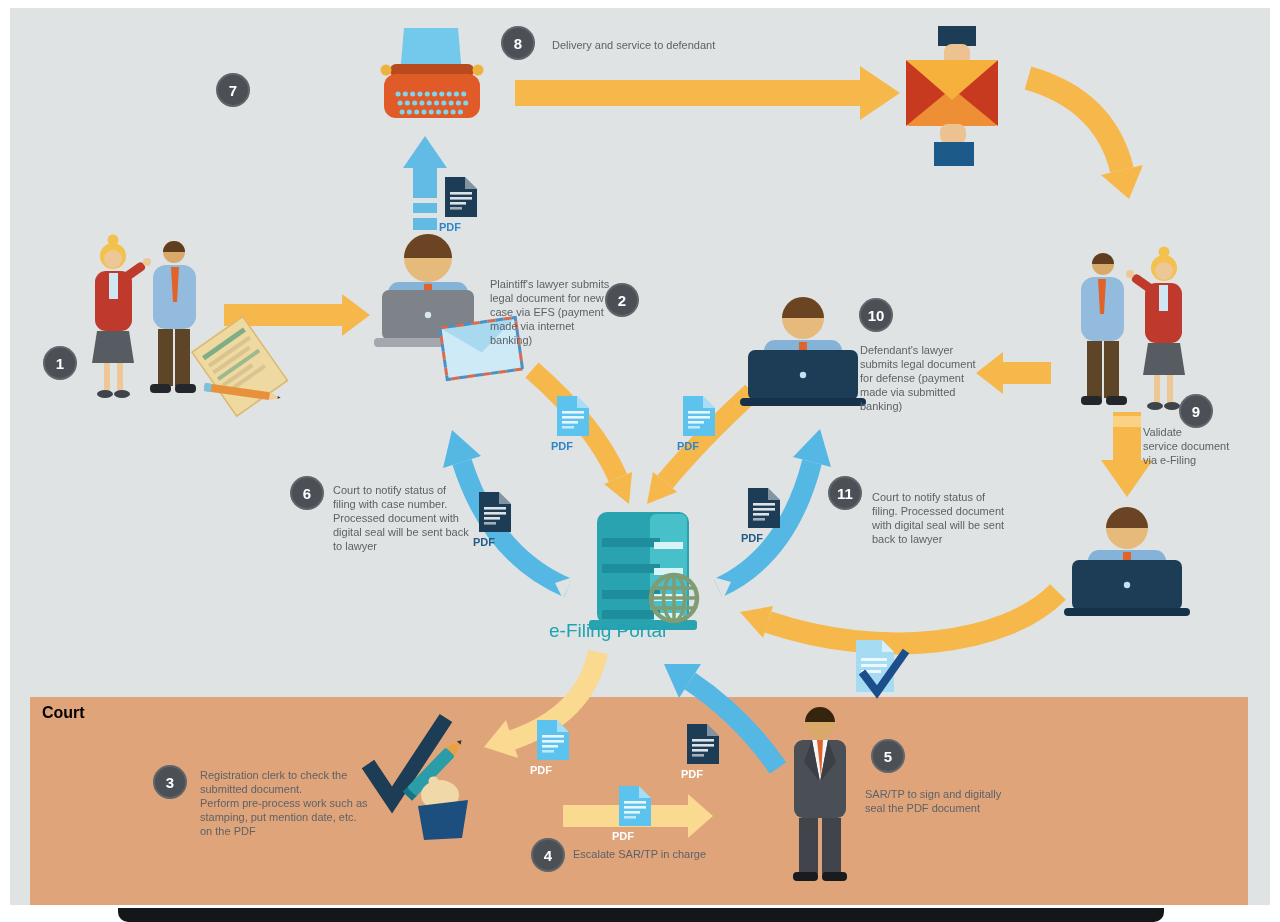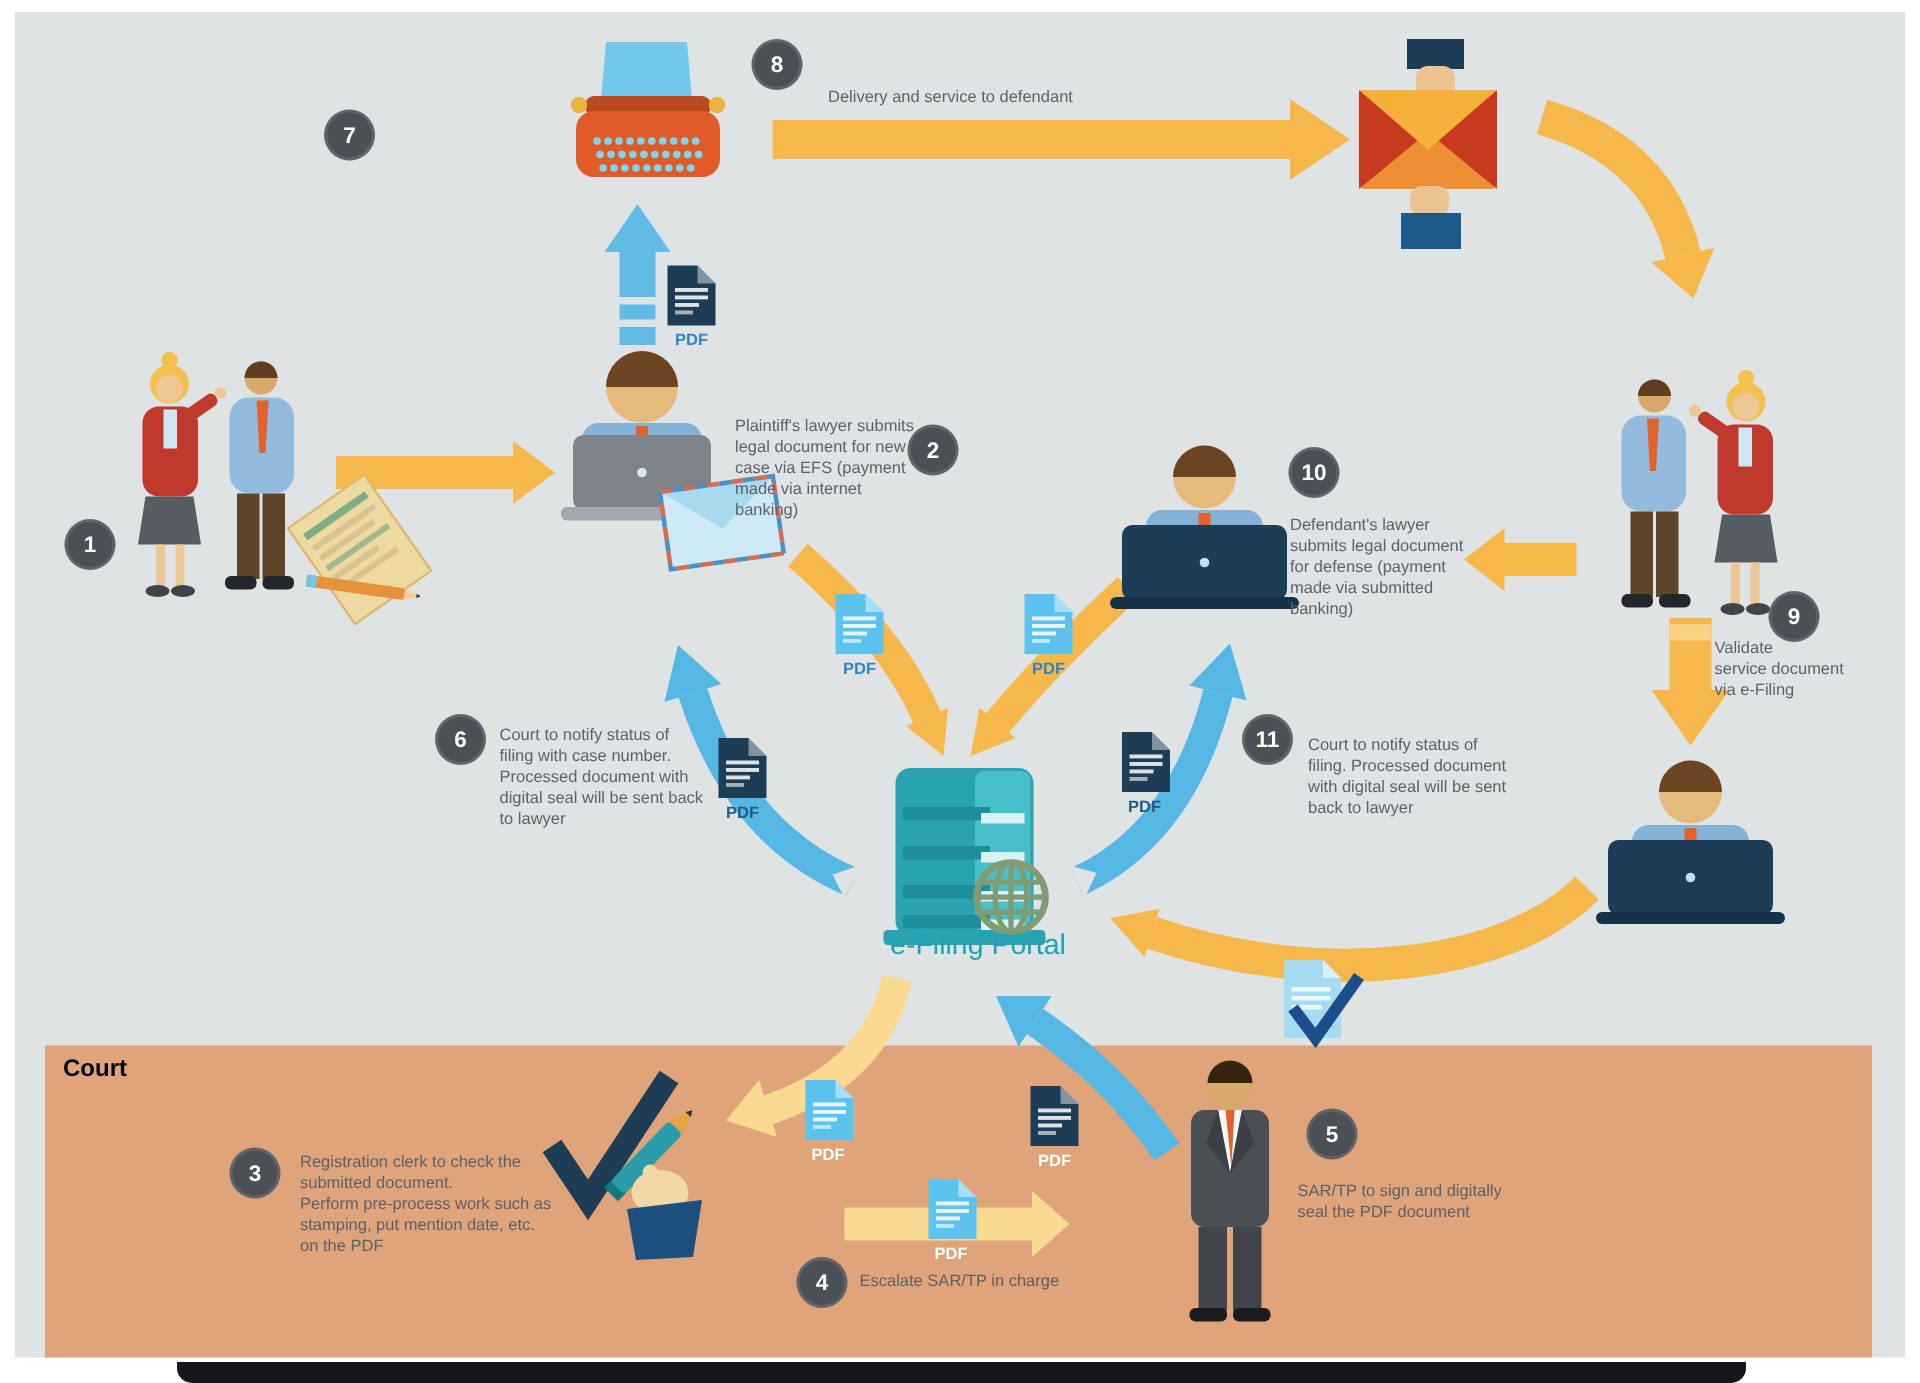--- a/index.html
+++ b/index.html
@@ -4,22 +4,22 @@
 <style>
   html,body{margin:0;padding:0;background:#fff;font-family:"Liberation Sans",sans-serif;}
   #canvas{position:relative;width:1280px;height:922px;background:#fff;overflow:hidden;}
   .bg{position:absolute;left:10px;top:8px;width:1260px;height:897px;background:#dfe3e3;}
   .court-band{position:absolute;left:30px;top:697px;width:1218px;height:208px;background:#e0a47b;}
   svg.layer{position:absolute;left:0;top:0;}
   .step-text{position:absolute;font-size:11px;line-height:14px;color:#5c6268;white-space:pre-line;}
   .badge{position:absolute;width:34px;height:34px;border-radius:50%;background:#4a5055;color:#fff;
          display:flex;align-items:center;justify-content:center;font-size:15px;font-weight:bold;
          box-shadow:inset 0 0 0 2px rgba(255,255,255,0.12);}
-  .pdf-label{position:absolute;width:44px;text-align:center;font-size:11px;font-weight:bold;}
-  .portal-label{position:absolute;left:572px;top:620px;width:160px;text-align:center;
+  .pdf-label{position:absolute;width:44px;font-size:11px;font-weight:bold;}
+  .portal-label{position:absolute;left:549px;top:620px;width:160px;
                 font-size:19px;color:#1fa3b4;}
   .court-label{position:absolute;left:42px;top:704px;font-size:16px;font-weight:bold;color:#000000;}
   .bottom-bar{position:absolute;left:118px;top:908px;width:1046px;height:14px;background:#15161a;
               border-radius:0 0 10px 10px;}
 </style>
 </head>
 <body>
 
 <div id="canvas">
   <div class="bg"></div>
@@ -278,21 +278,21 @@
 stamping, put mention date, etc.
 on the PDF</div>
   <div class="step-text" style="left:573px;top:847px;width:220px">Escalate SAR/TP in charge</div>
   <div class="step-text" style="left:865px;top:787px;width:180px">SAR/TP to sign and digitally
 seal the PDF document</div>
   <div class="step-text" style="left:333px;top:483px;width:165px">Court to notify status of
 filing with case number.
 Processed document with
 digital seal will be sent back
 to lawyer</div>
-  <div class="step-text" style="left:552px;top:58px;width:250px">Delivery and service to defendant</div>
+  <div class="step-text" style="left:552px;top:38px;width:250px">Delivery and service to defendant</div>
   <div class="step-text" style="left:1143px;top:425px;width:120px">Validate
 service document
 via e-Filing</div>
   <div class="step-text" style="left:860px;top:343px;width:130px">Defendant's lawyer
 submits legal document
 for defense (payment
 made via submitted
 banking)</div>
   <div class="step-text" style="left:872px;top:490px;width:160px">Court to notify status of
 filing. Processed document

